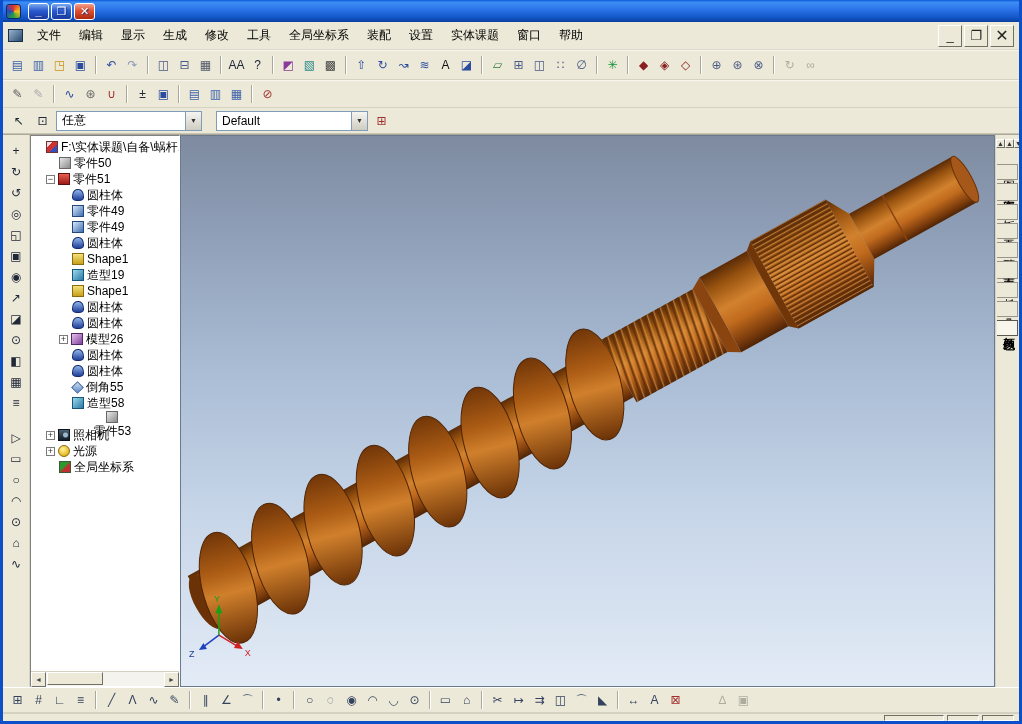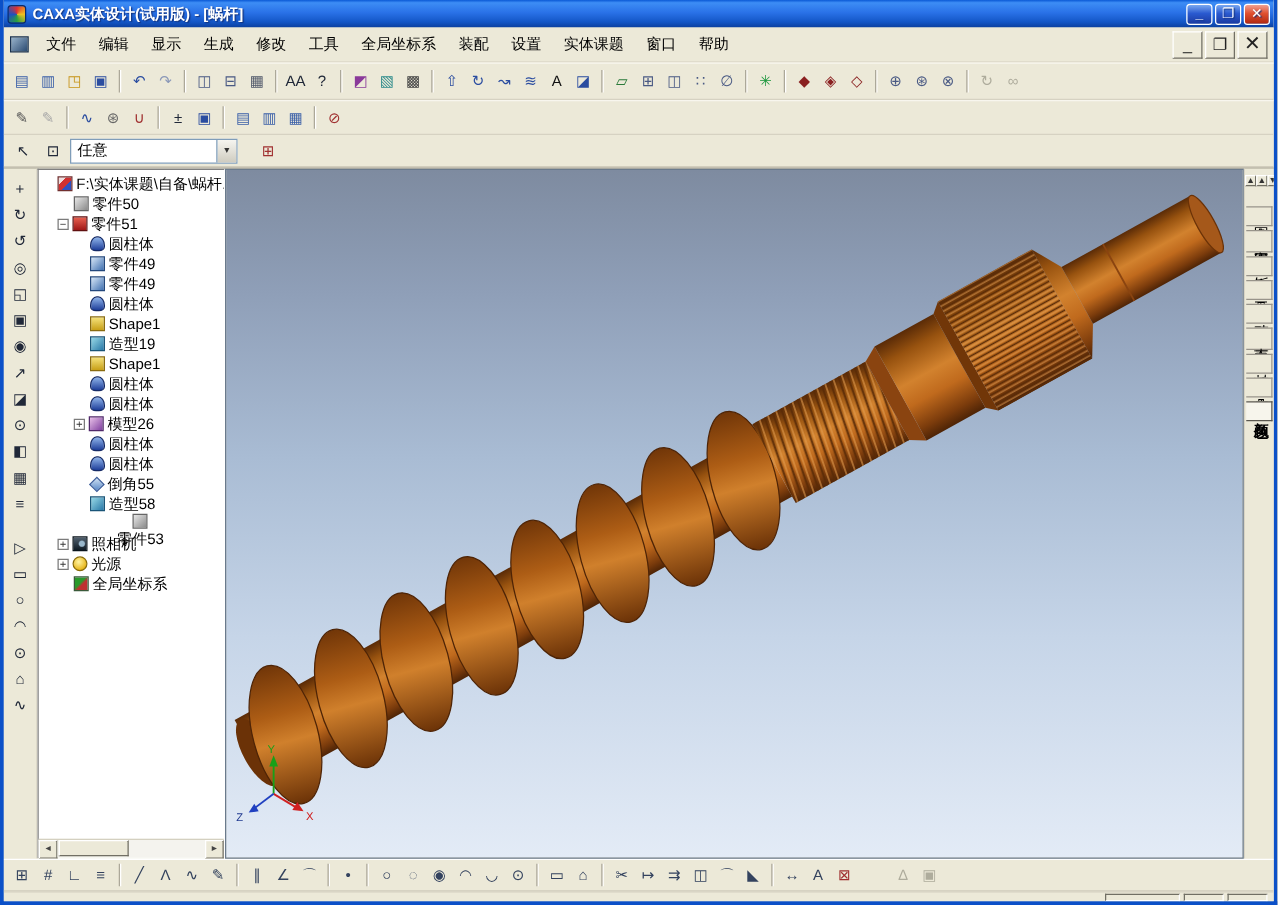--- a/index.html
+++ b/index.html
@@ -88,21 +88,20 @@
   .statusbar{height:8px;flex:none;background:#ece9d8;border-top:1px solid #d4d0c0;display:flex;justify-content:flex-end;gap:3px;padding:1px 5px 0 0;}
   .sseg{height:6px;border:1px solid;border-color:#716f64 #fff #fff #716f64;}
 </style>
 </head>
 <body>
 
 <div class="window">
 
   <div class="titlebar">
     <span class="appicon"></span>
-    <span class="title">CAXA实体设计(试用版) - [蜗杆]</span>
     <span class="wb min">_</span>
     <span class="wb max">❐</span>
     <span class="wb close">✕</span>
   </div>
 
   <div class="menubar">
     <span class="mdiicon"></span>
     <span class="menuitems">
         <span class="menu-item">文件</span>
         <span class="menu-item">编辑</span>
@@ -184,25 +183,29 @@
       <span class="tb-btn" style="color: rgb(58, 95, 168);">▤</span>
       <span class="tb-btn" style="color: rgb(58, 95, 168);">▥</span>
       <span class="tb-btn" style="color: rgb(58, 95, 168);">▦</span>
       <span class="tb-sep"></span>
       <span class="tb-btn" style="color: rgb(160, 48, 48);">⊘</span>
     </div>
 
   <div class="comborow">
     <span class="tb-btn" style="color:#202838">↖</span>
     <span class="tb-btn" style="color:#202838">⊡</span>
-    <span class="combo" style="width:134px">
+    <span class="combo" style="width:146px">
       <span class="cval">任意</span>
       <span class="cbtn">▼</span>
     </span>
     <span style="width:8px"></span>
+    <span class="combo" style="width:152px">
+      <span class="cval">Default</span>
+      <span class="cbtn">▼</span>
+    </span>
     <span class="tb-btn" style="color:#a03030">⊞</span>
   </div>
 
   <div class="main">
 
     <div class="leftbar">
         <span class="tb-btn" style="color: rgb(32, 40, 56);">+</span>
         <span class="tb-btn" style="color: rgb(32, 40, 56);">↻</span>
         <span class="tb-btn" style="color: rgb(32, 40, 56);">↺</span>
         <span class="tb-btn" style="color: rgb(32, 40, 56);">◎</span>

